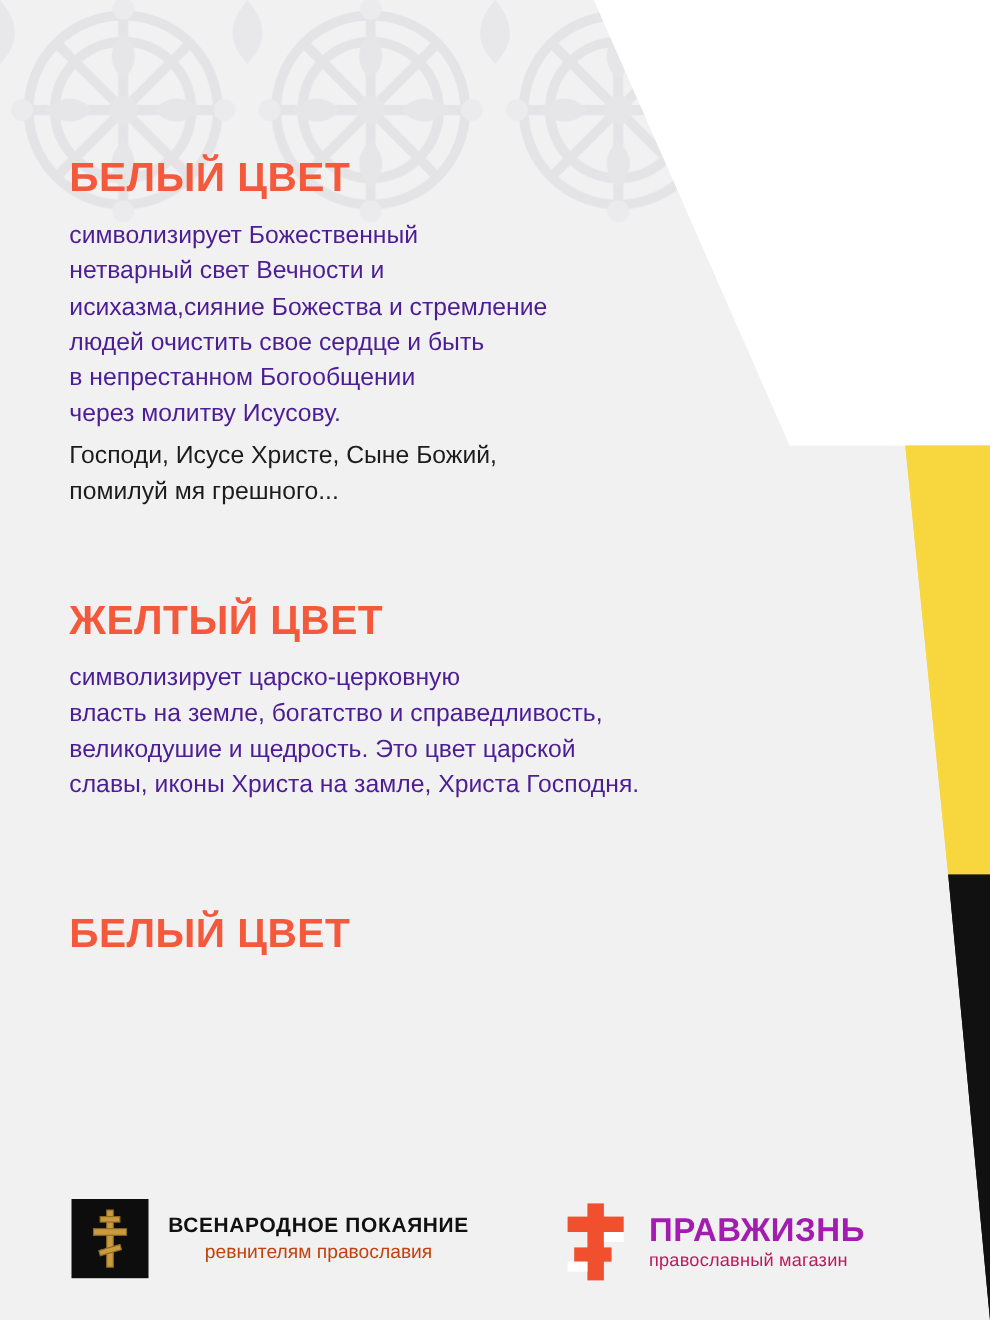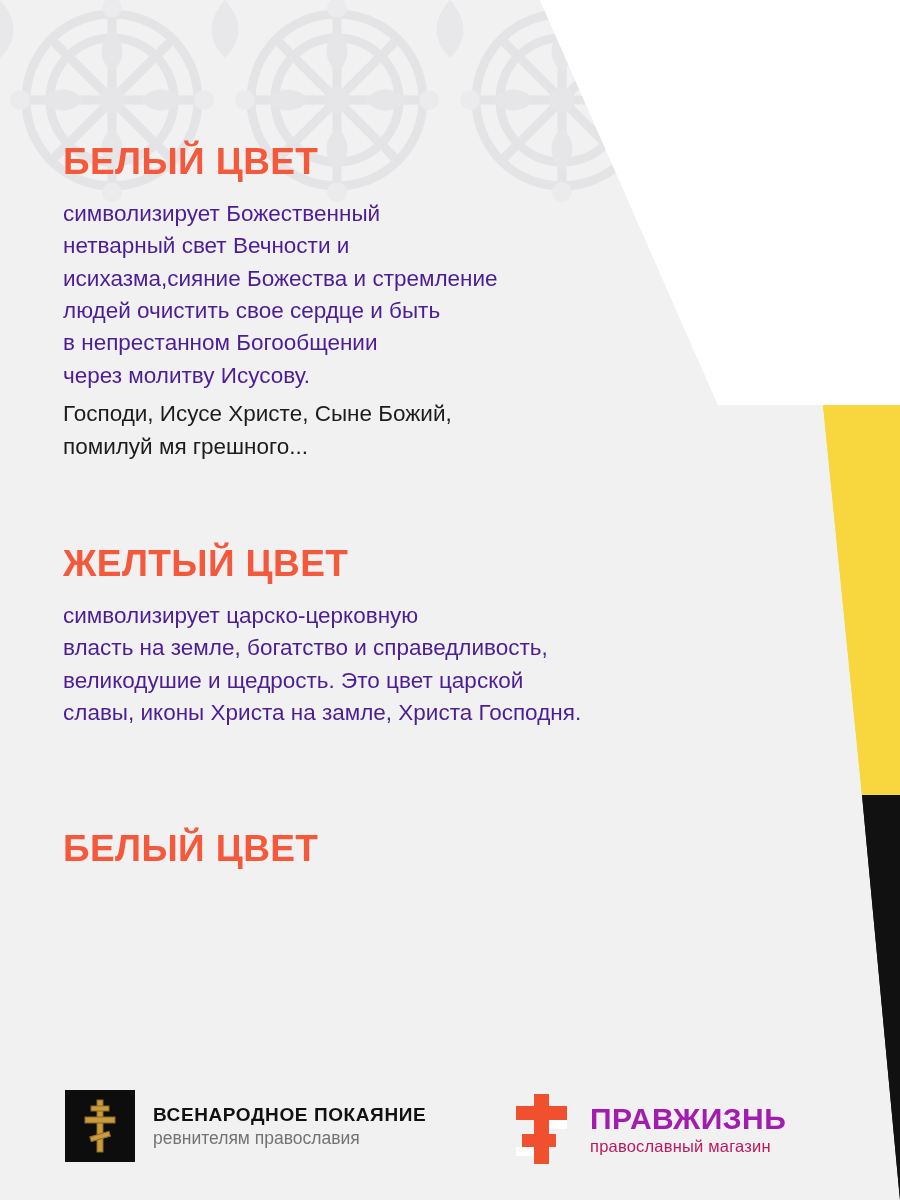--- a/index.html
+++ b/index.html
@@ -119,22 +119,23 @@
 
   .brand-left-text { line-height: 1.15; }
   .brand-left-title {
     font-size: 19px;
     font-weight: bold;
     color: #111;
     letter-spacing: 0.6px;
   }
   .brand-left-sub {
     font-size: 17.5px;
-    color: #737373;
+    color: #c2410c;
     margin-top: 3px;
+    text-align: center;
   }
 
   .brand-right {
     position: absolute;
     left: 508px;
     bottom: 34px;
     display: flex;
     align-items: center;
     gap: 16px;
   }

